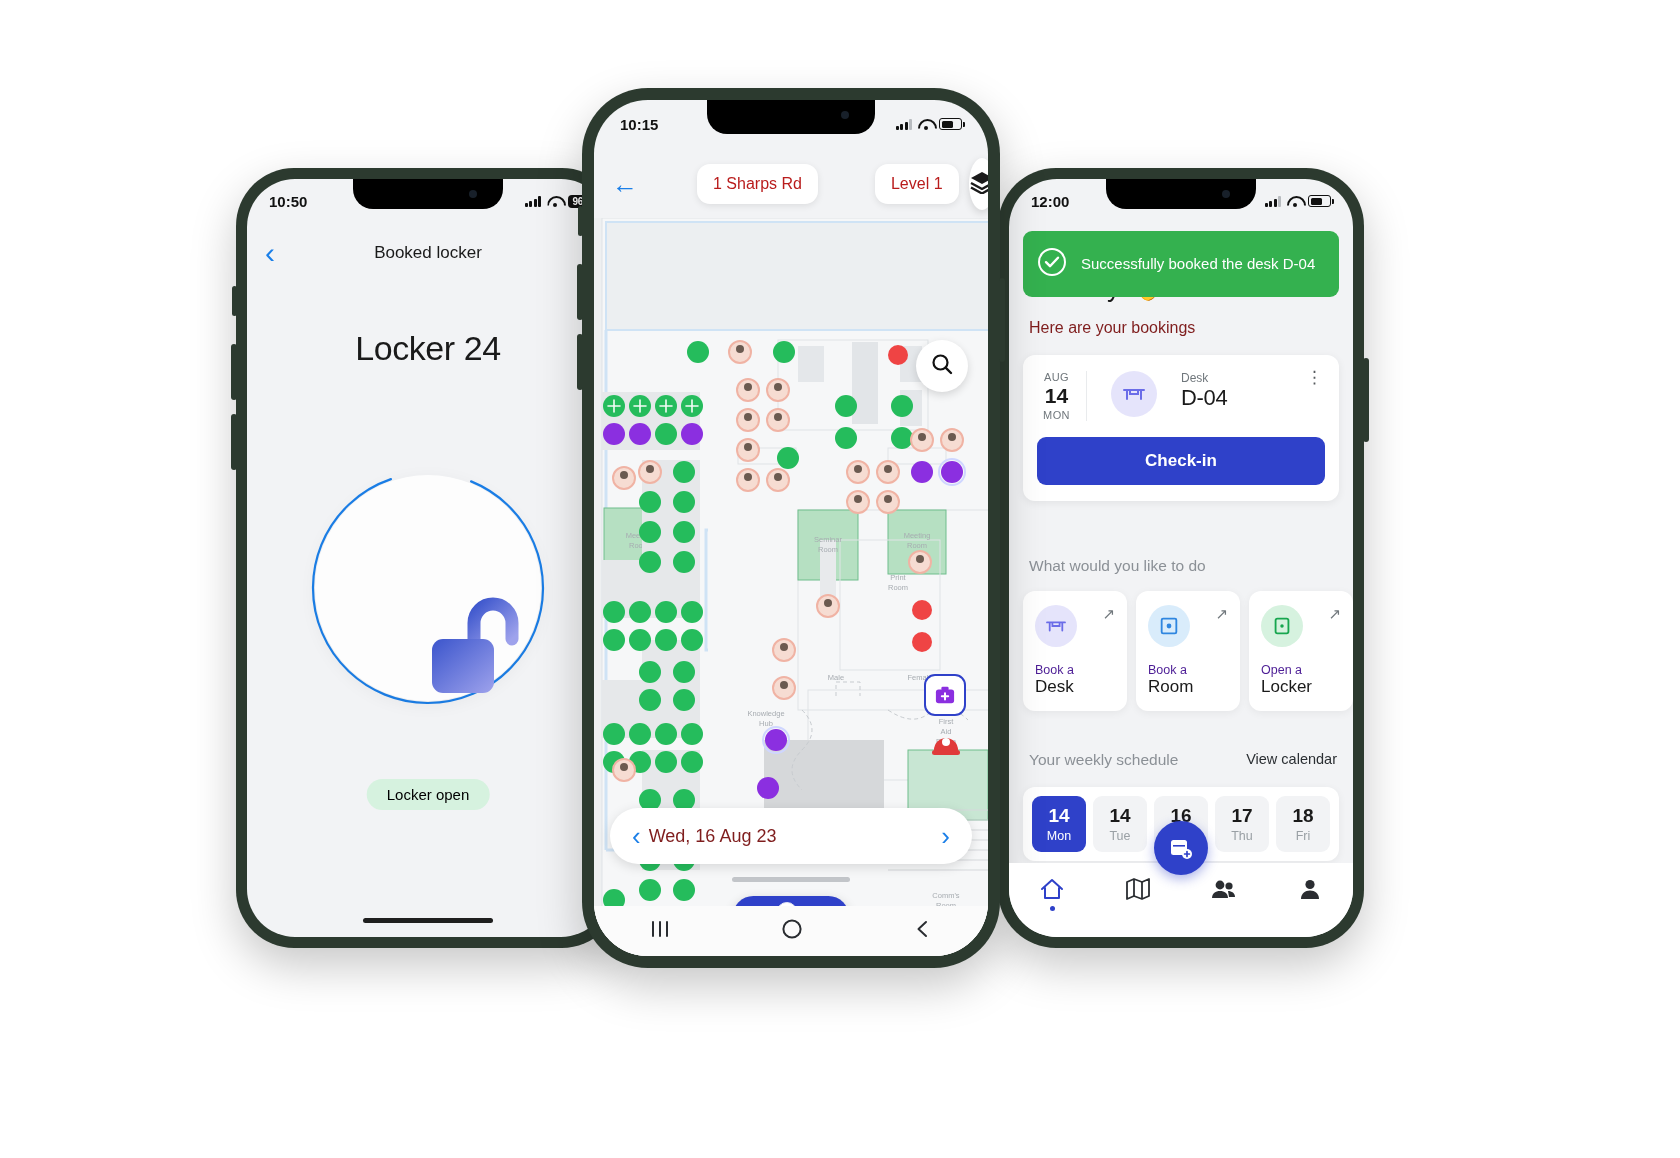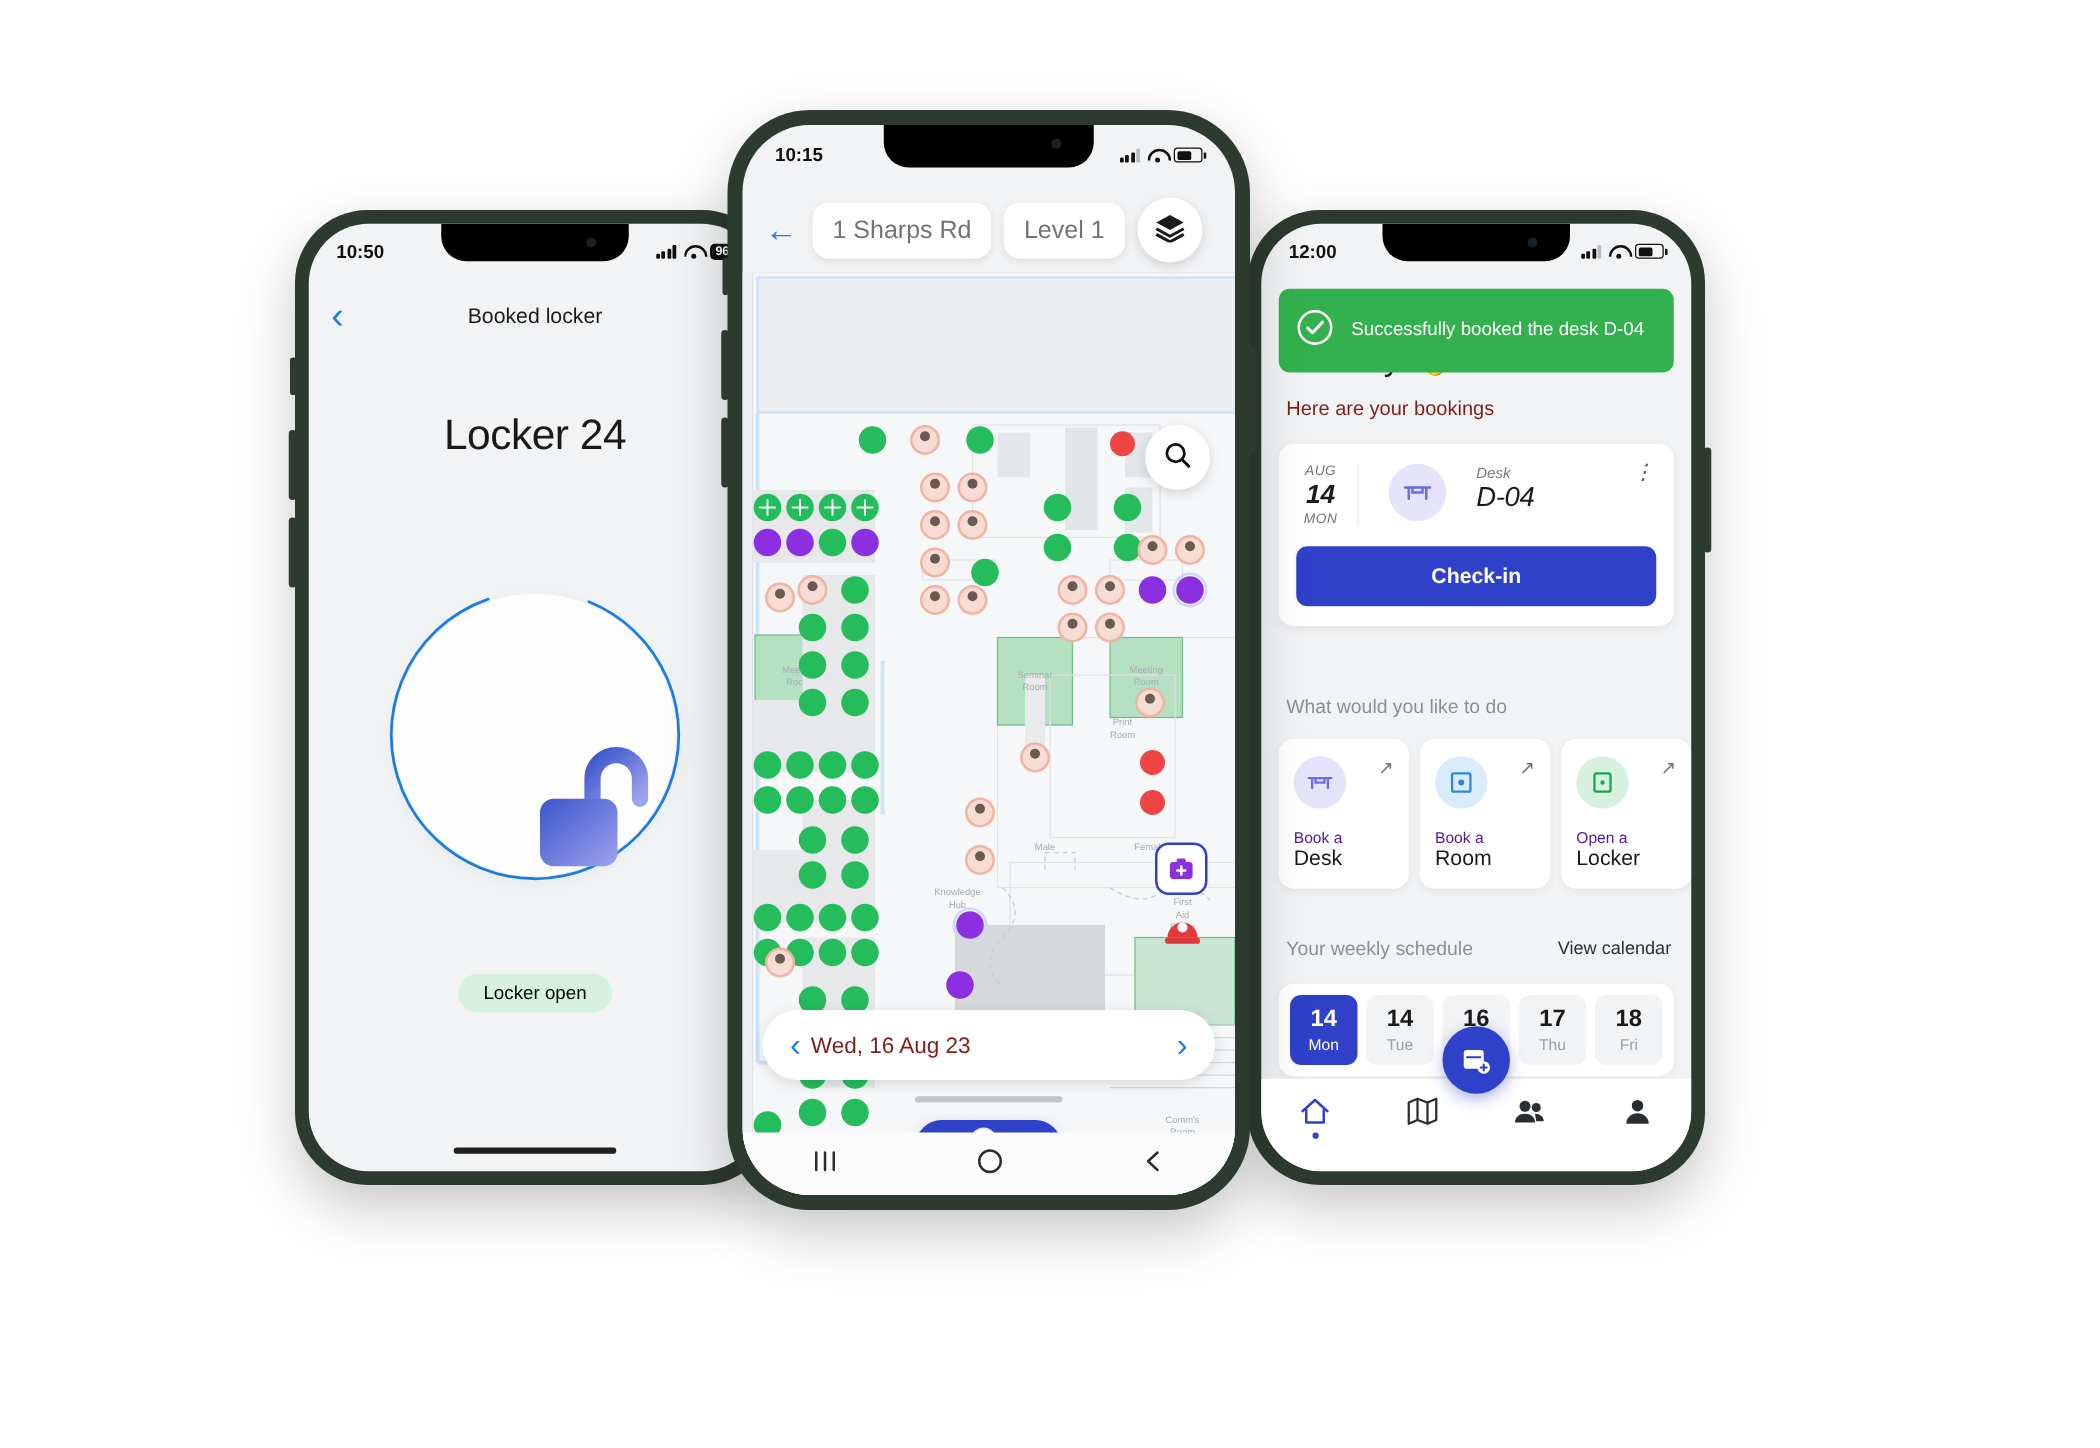--- a/index.html
+++ b/index.html
@@ -77,22 +77,22 @@
   .l-lock { position:absolute; left:50%; top:52%; transform:translate(-50%,-50%); }
   .l-badge { position:absolute; top:600px; left:50%; transform:translateX(-50%);
              background:#d6f2df; color:#000000; font-size:15px; padding:7px 20px; border-radius:20px; }
   .home-ind { position:absolute; bottom:14px; left:50%; transform:translateX(-50%);
               width:130px; height:5px; border-radius:3px; background:#1f1f1f; }
 
   
   .c-topbar { position:absolute; top:56px; left:0; right:0; height:56px;
               display:flex; align-items:center; gap:10px; padding:0 18px; z-index:4; }
   .c-back { color:#1b7fe8; font-size:26px; line-height:1; cursor:pointer; margin-right:2px; }
-  .pill { background:#fff; border-radius:13px; padding:11px 16px; font-size:20px; color:#737373;
-          box-shadow:0 2px 7px rgba(0,0,0,.09); white-space:nowrap; }
+  .pill { background:#fff; border-radius:13px; padding:11px 16px; font-size:16px; color:#b91c1c;
+          box-shadow:0 2px 7px rgba(0,0,0,.09); white-space:nowrap;margin-left:47px; }
   .circ-btn { width:52px; height:52px; border-radius:50%; background:#fff;
               box-shadow:0 3px 9px rgba(0,0,0,.14); display:flex; align-items:center;
               justify-content:center; cursor:pointer; }
   .c-search { position:absolute; right:20px; top:122px; z-index:4; }
   .mapwrap { position:absolute; top:118px; left:0; right:0; bottom:0; background:#eef0f1; overflow:hidden; }
   .mapcanvas { position:absolute; left:-6px; top:-8px; width:420px; height:760px; }
   .c-datebar { position:absolute; bottom:92px; left:16px; right:16px; height:56px;
                background:#fff; border-radius:28px; display:flex; align-items:center;
                justify-content:space-between; padding:0 14px; box-shadow:0 3px 12px rgba(0,0,0,.13); z-index:6; }
   .c-date-val { flex:1; text-align:left; font-size:18px; color:#7f1d1d; }
@@ -110,21 +110,21 @@
                width:118px; height:5px; border-radius:3px; background:#c2c5c9; z-index:6; }
 
   
   .r-banner { position:absolute; top:52px; left:14px; right:14px; background:#34b14f;
               border-radius:9px; padding:16px 14px; display:flex; align-items:center; gap:14px; z-index:4; }
   .r-banner-txt { color:#fff; font-size:15px; line-height:1.35; }
   .r-greet { position:absolute; top:92px; left:20px; font-size:27px; color:#1a1a1a; z-index:2; }
   .r-sub { position:absolute; top:140px; left:20px; font-size:16px; color:#7f1d1d; z-index:2; }
   .r-card { position:absolute; top:176px; left:14px; right:14px; background:#fff;
             border-radius:12px; padding:16px 14px 16px 14px; box-shadow:0 2px 9px rgba(0,0,0,.07); }
-  .bk-top { display:flex; gap:24px; position:relative;font-style:italic; }
+  .bk-top { display:flex; gap:24px; position:relative; }
   .bk-date { width:50px; text-align:center; padding-right:10px; border-right:1px solid #e9ebed; }
   .bk-mon { font-size:11px; color:#70777c; letter-spacing:.4px; }
   .bk-day { font-size:21px; color:#1a1a1a; font-weight:bold; line-height:1.25; }
   .bk-dow { font-size:11px; color:#70777c; letter-spacing:.4px; }
   .bk-icon { width:46px; height:46px; border-radius:50%; background:#e5e4fb;
              display:flex; align-items:center; justify-content:center; flex:none; }
   .bk-label { font-size:12px; color:#70777c; }
   .bk-name { font-size:22px; color:#1a1a1a; letter-spacing:-.3px; }
   .bk-kebab { position:absolute; right:2px; top:2px; color:#55595d; font-size:17px;
               line-height:.55; letter-spacing:0; cursor:pointer; }

